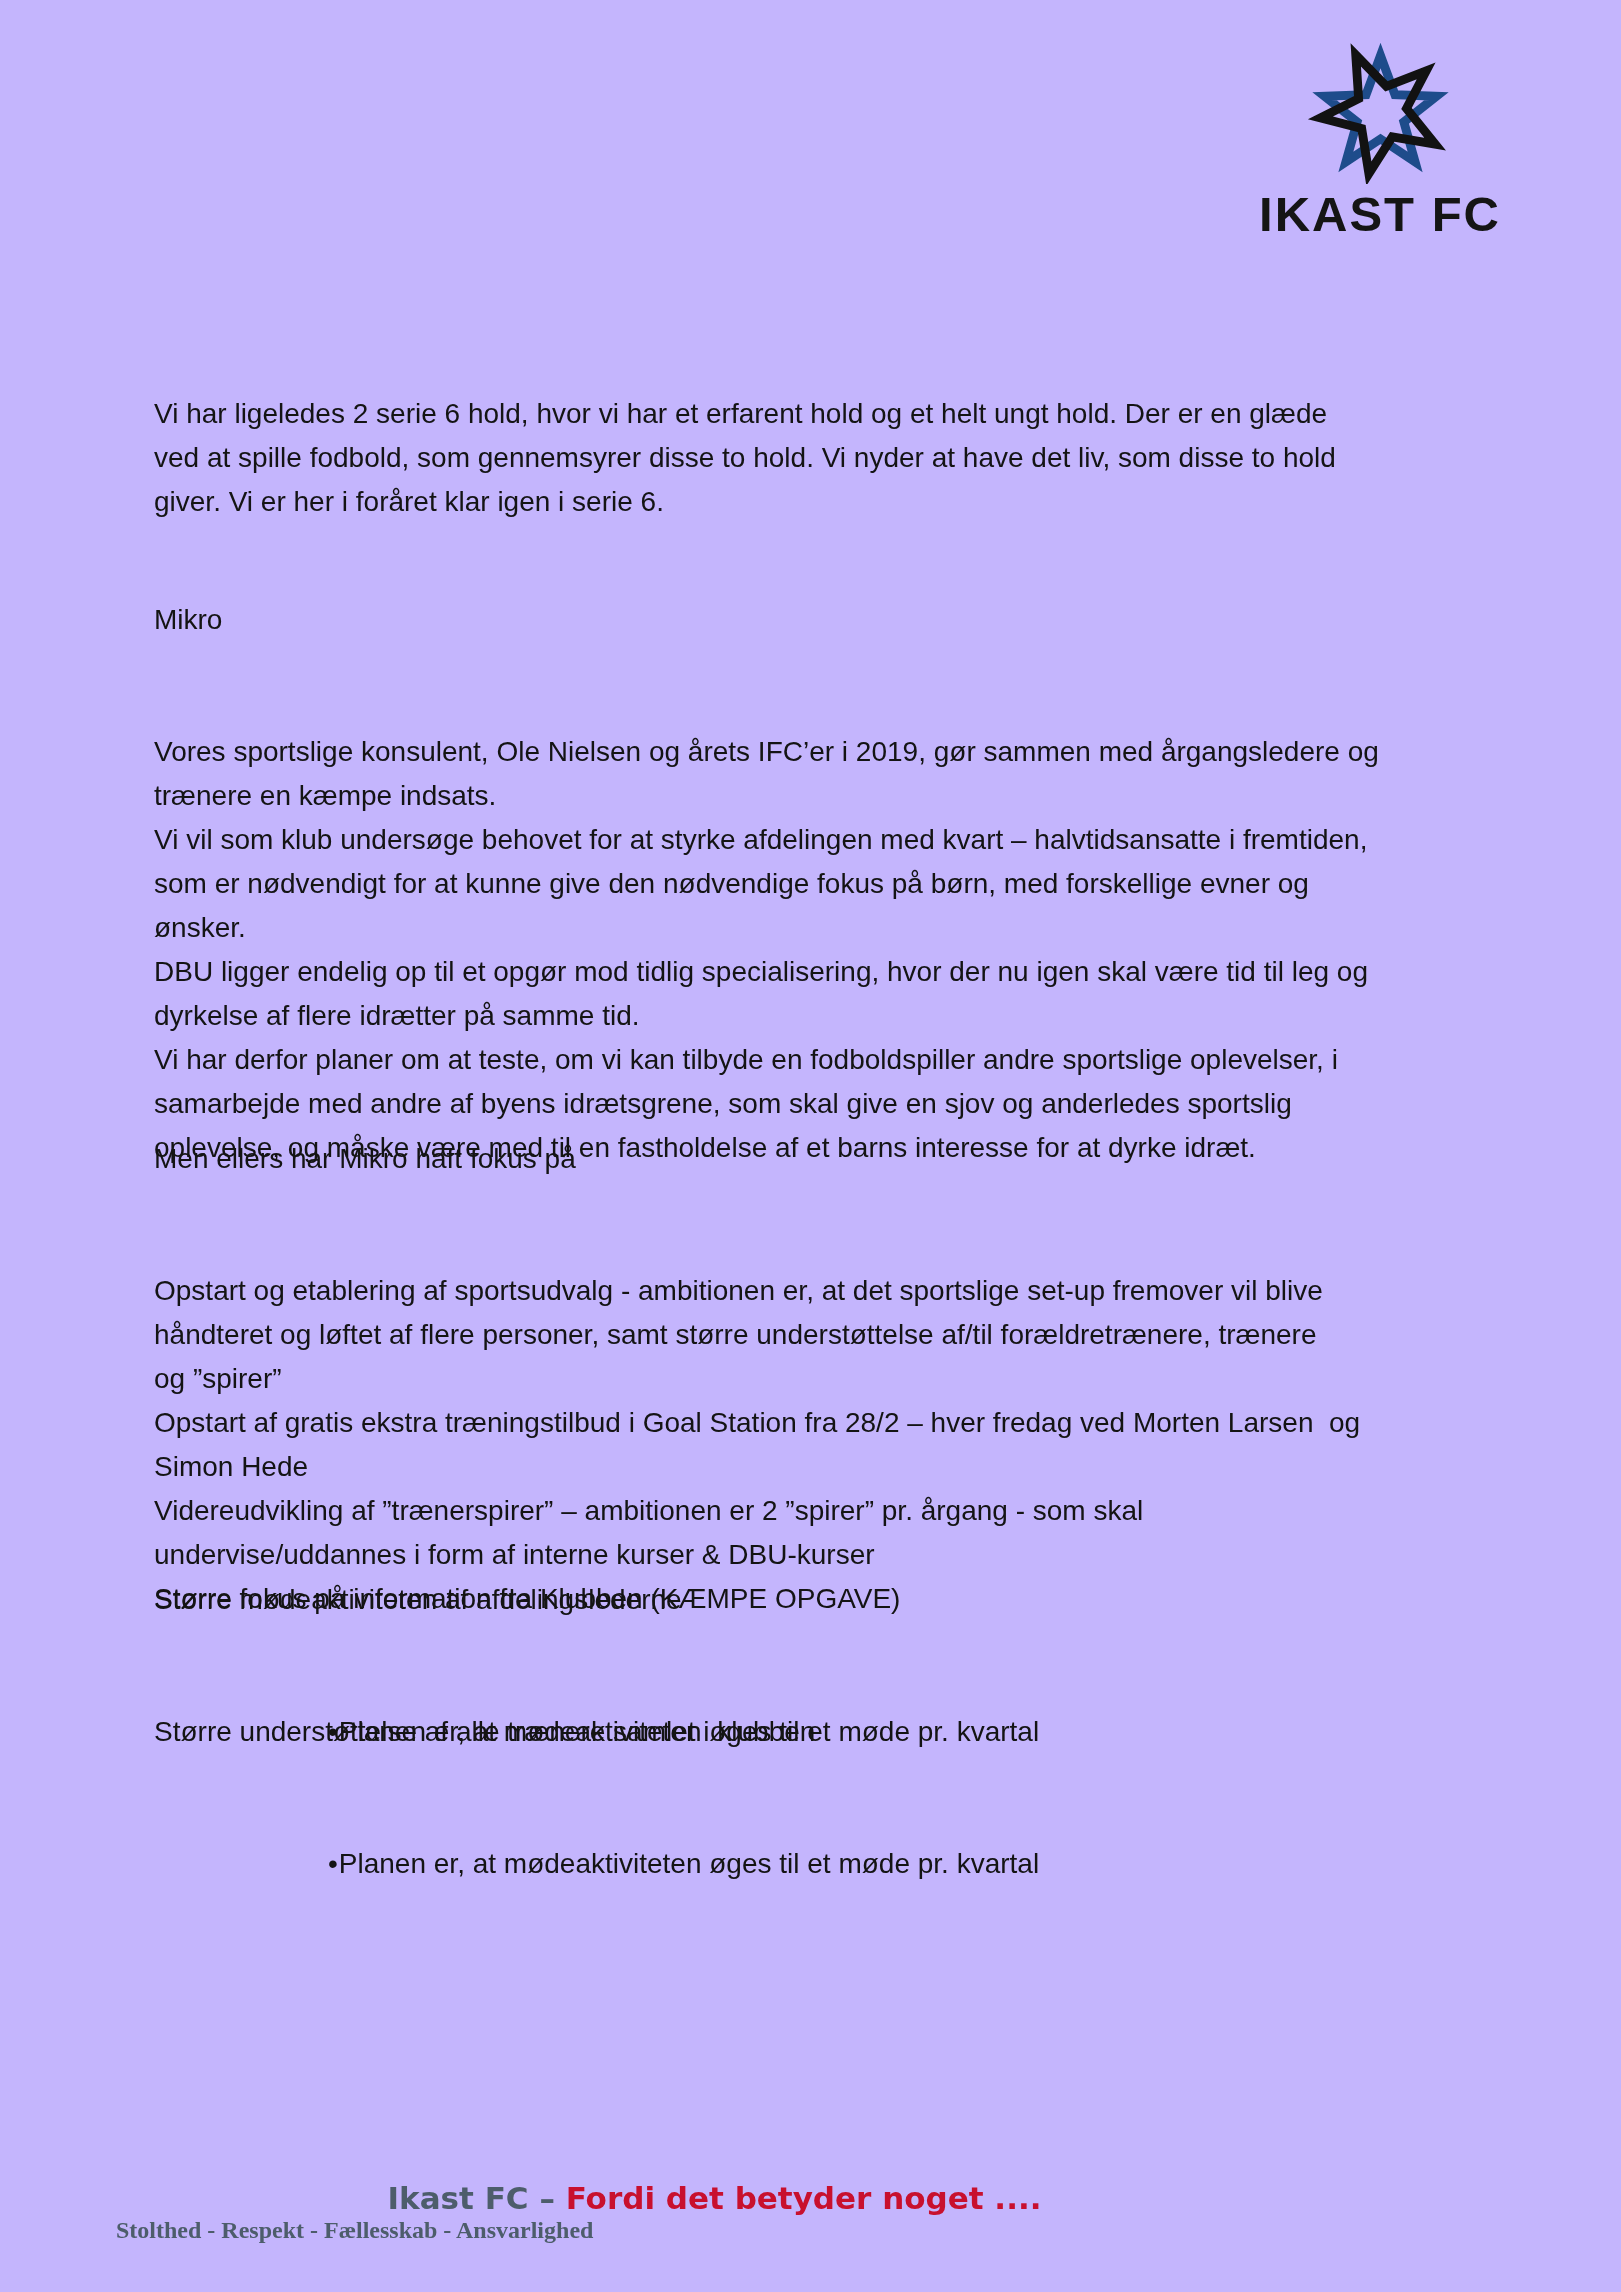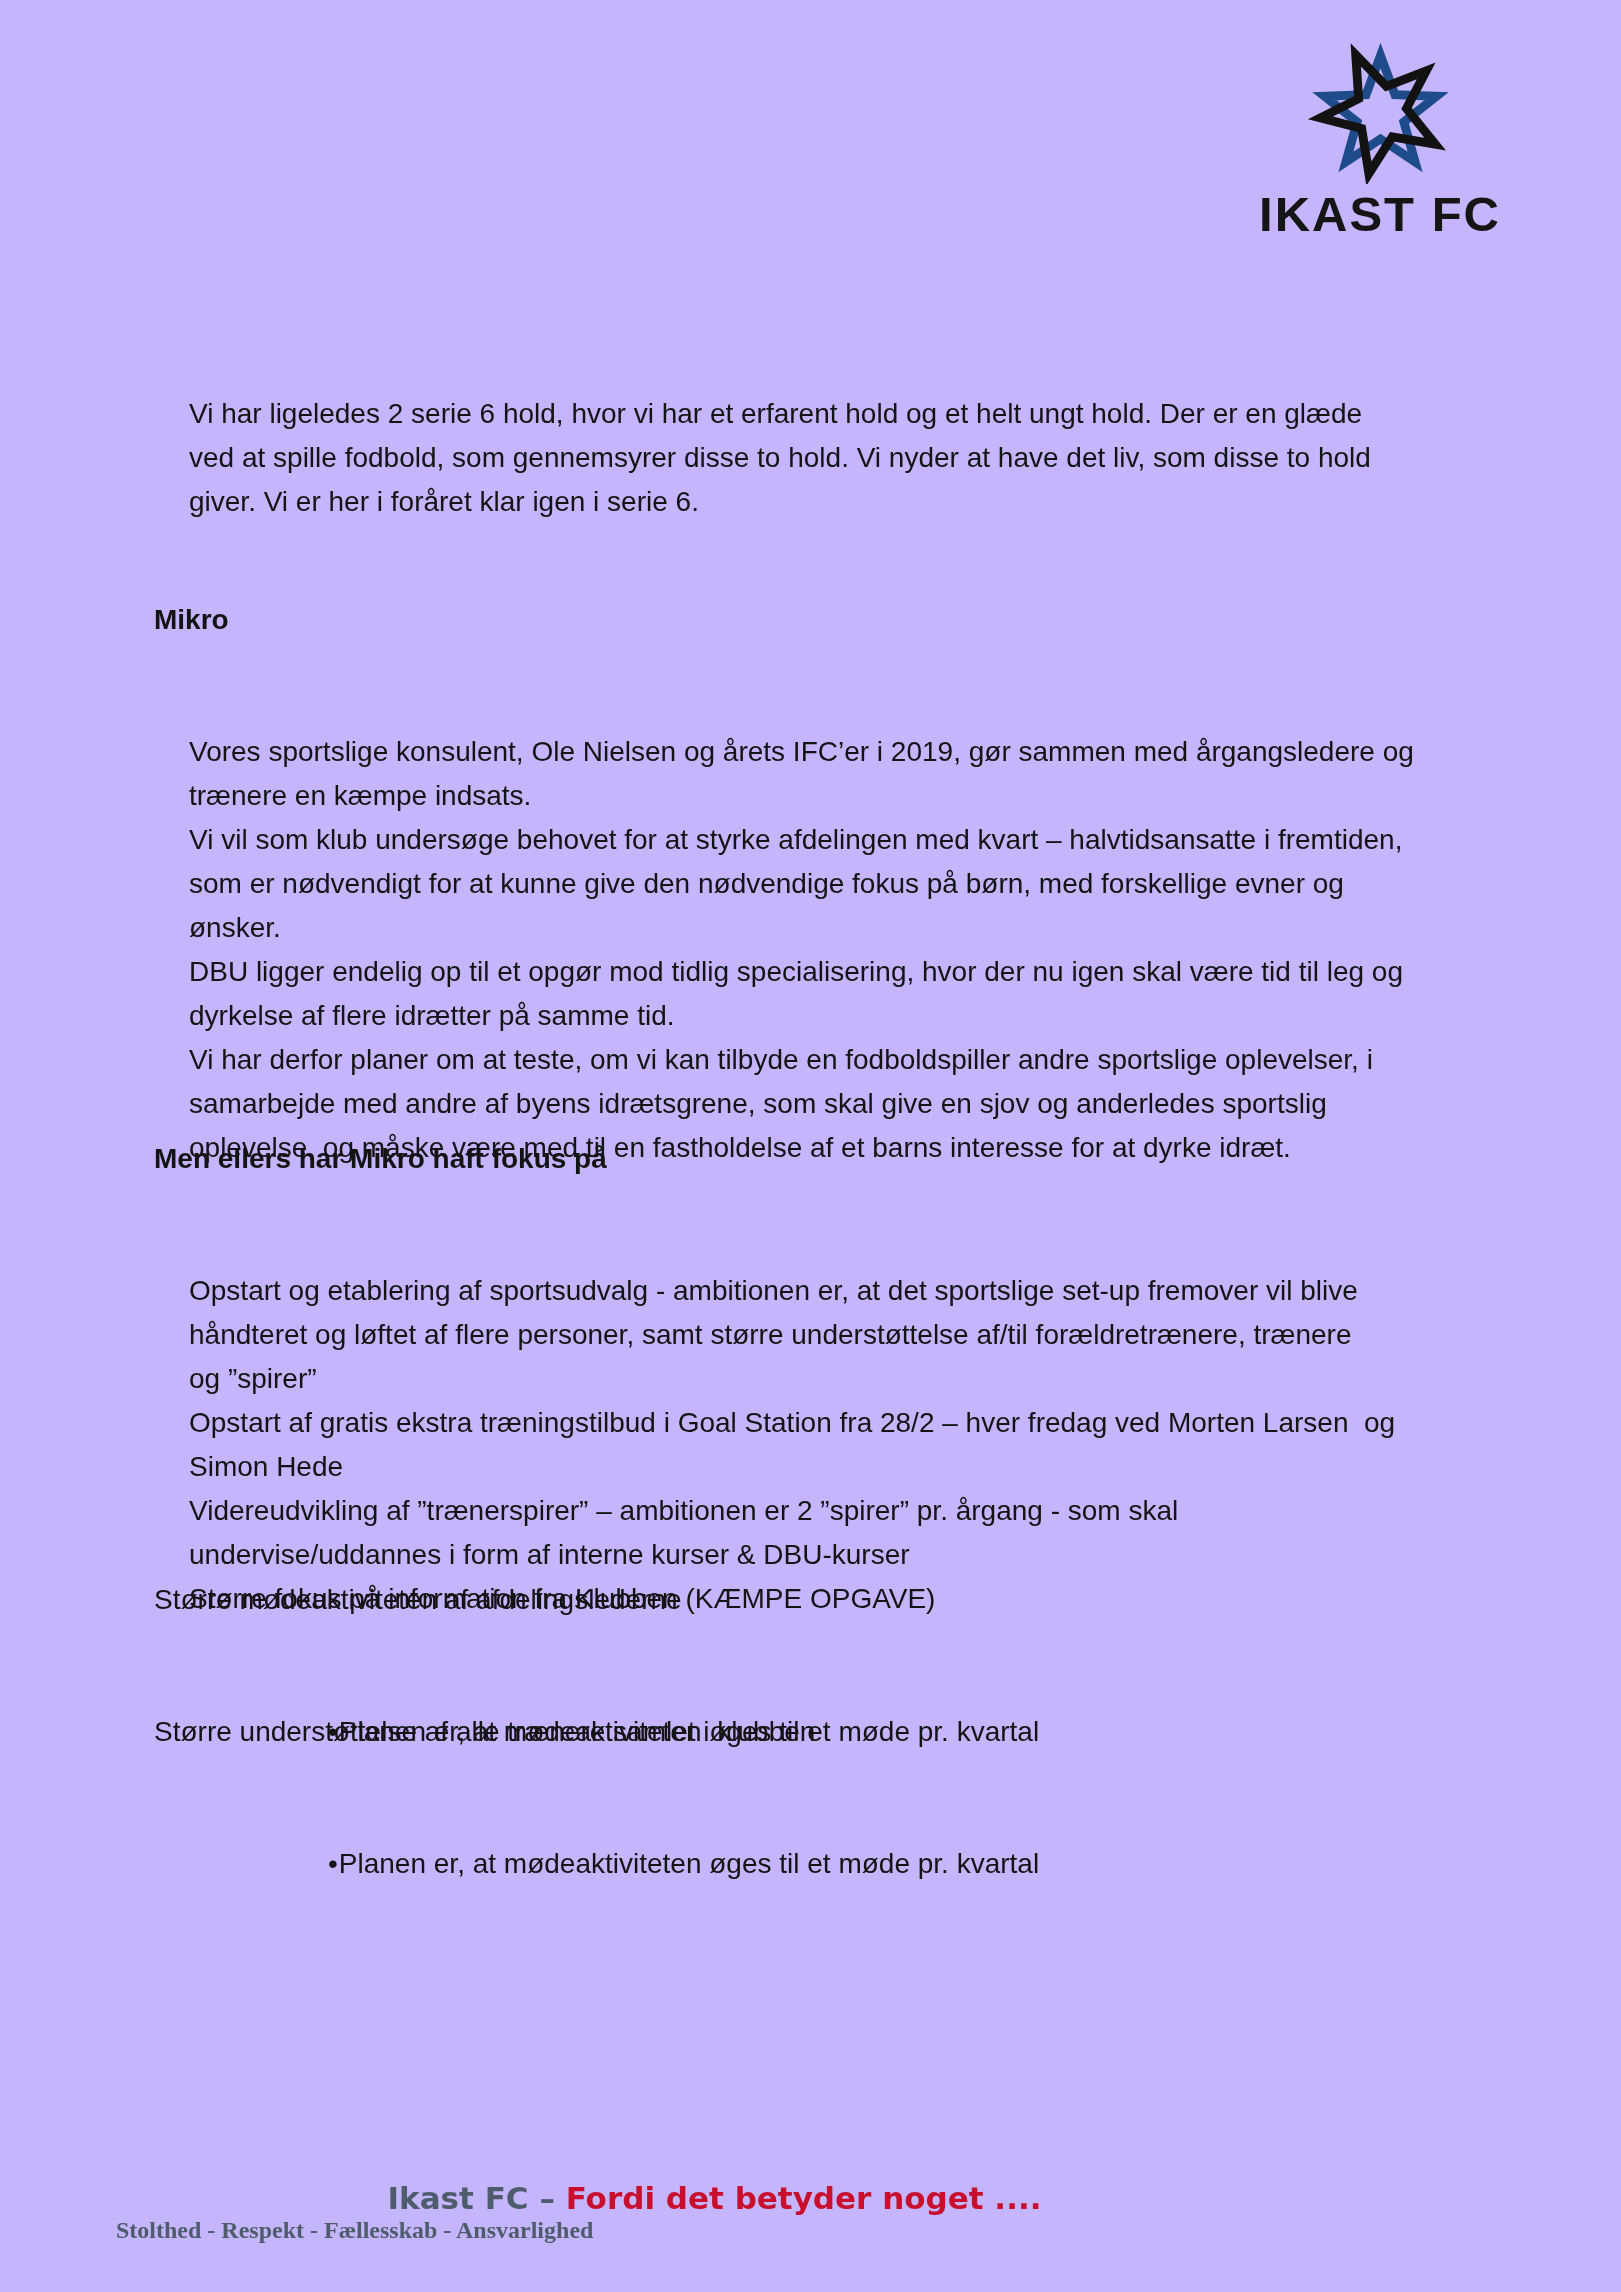--- a/index.html
+++ b/index.html
@@ -32,22 +32,22 @@
   }
   
   .block{
     position:absolute;
     left:154px;
     width:1431px;
     font-size:28px;
     line-height:44px;
     white-space:pre;
   }
-  .para{white-space:pre;margin-left:35px;}
-  .heading{font-weight:700;white-space:pre;}
+  .para{white-space:pre;}
+  .heading{font-weight:400;white-space:pre;}
   .bullet-line{padding-left:174px;white-space:pre;}
   .bullet-marker{margin-right:1px;}
   
   .footer-line1{
     position:absolute;
     top:2180px;
     left:0;
     width:1429px;
     text-align:center;
     font-family:"DejaVu Sans", sans-serif;

